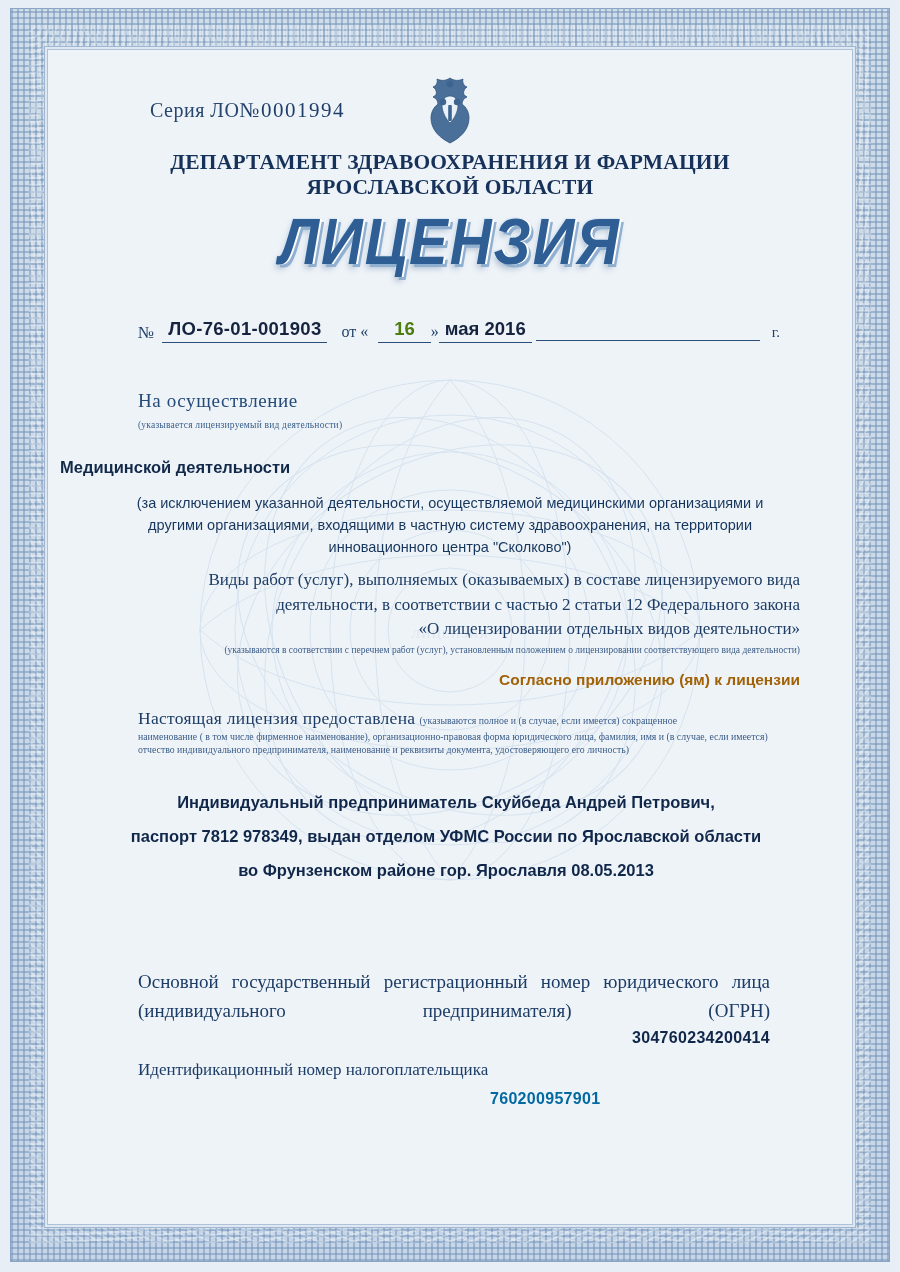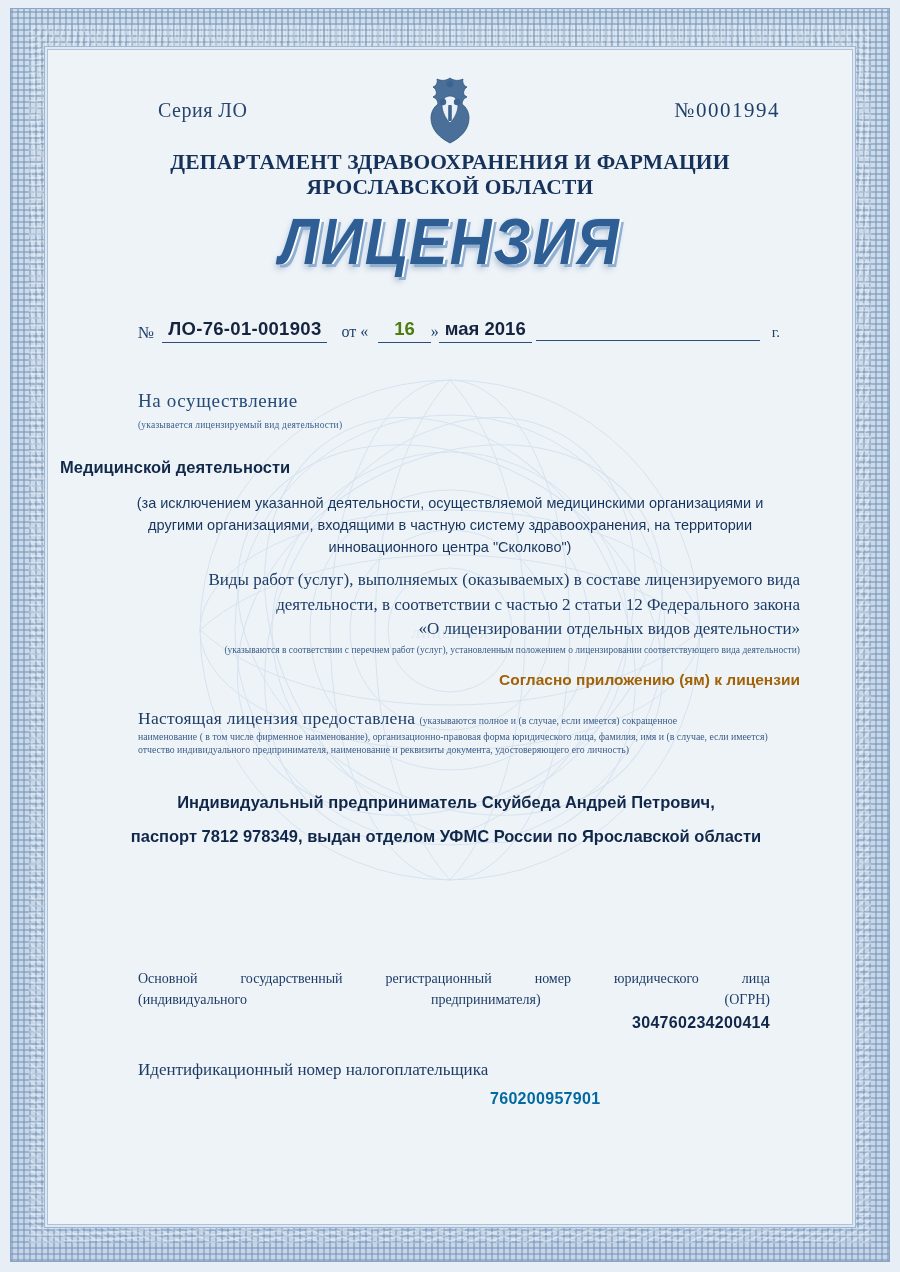--- a/index.html
+++ b/index.html
@@ -80,23 +80,21 @@
     bottom: 60px;
     color: #1d3b63;
   }
 
   .row-top {
     position: absolute;
     top: 38px;
     left: 90px;
     right: 60px;
     display: flex;
-    justify-content: space-between;
     align-items: center;
-    margin-left: 8px;
   }
   .serial {
     font-size: 20px;
     letter-spacing: .5px;
     color: #27456d;
     font-family: "Liberation Serif", serif;
   }
   .number {
     font-size: 21px;
     letter-spacing: 1.5px;
@@ -289,21 +287,21 @@
     line-height: 2.05;
     color: #10274a;
   }
 
   .ogrn-block {
     position: absolute;
     top: 908px;
     left: 78px; right: 70px;
   }
   .ogrn-label {
-    font-size: 14px;
+    font-size: 19px;
     color: #1c3c66;
     line-height: 1.5;
     text-align: justify;
     text-align-last: justify;
   }
   .ogrn-value {
     margin-top: 4px;
     padding-left: 300px;
     font-family: "Liberation Sans", sans-serif;
     font-weight: bold;
@@ -426,20 +424,21 @@
 
     <div class="granted">
       <span class="head">Настоящая лицензия предоставлена</span>
       <span class="head-note">(указываются полное и (в случае, если имеется) сокращенное</span>
       <div class="note-block">наименование ( в том числе фирменное наименование), организационно-правовая форма юридического лица, фамилия, имя и (в случае, если имеется) отчество индивидуального предпринимателя, наименование и реквизиты документа, удостоверяющего его личность)</div>
     </div>
 
     <div class="holder">
       <div>Индивидуальный предприниматель Скуйбеда Андрей Петрович,</div>
       <div>паспорт 7812 978349, выдан отделом УФМС России по Ярославской области</div>
+      <div>во Фрунзенском районе гор. Ярославля 08.05.2013</div>
     </div>
 
     <div class="ogrn-block">
       <div class="ogrn-label">Основной государственный регистрационный номер  юридического лица</div>
       <div class="ogrn-label l2">(индивидуального предпринимателя) (ОГРН)</div>
       <div class="ogrn-value">304760234200414</div>
     </div>
 
     <div class="inn-block">
       <div class="inn-label">Идентификационный номер налогоплательщика</div>

